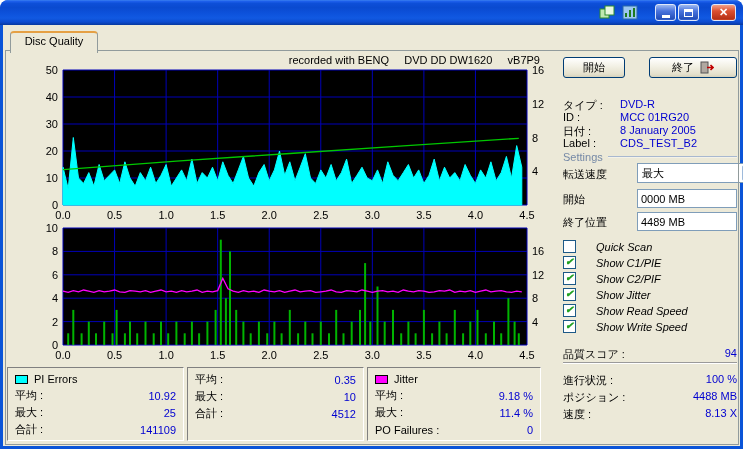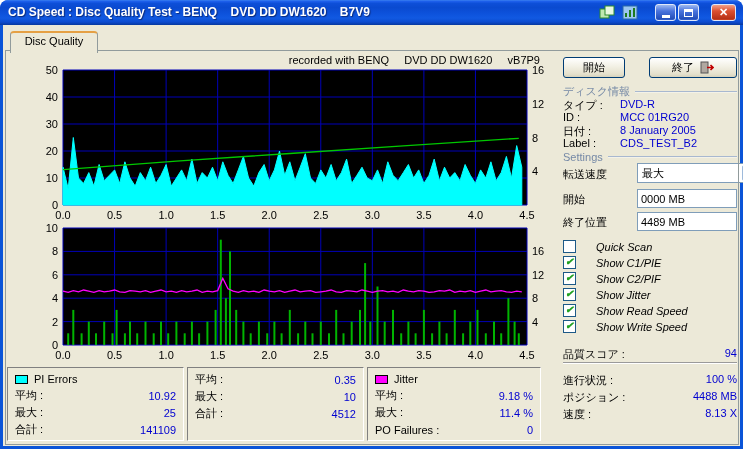--- a/index.html
+++ b/index.html
@@ -49,21 +49,20 @@
   .statrow .sl{color:#000;} .statrow .sv{color:#0000d0;}
   .divider{position:absolute;left:563px;width:174px;height:0;border-top:1px solid #9a9a9a;border-bottom:1px solid #ffffff;}
   svg text{font-family:"Liberation Sans",sans-serif;}
 </style>
 </head>
 <body>
 
 <div class="window">
 
   <div class="titlebar">
-    <div class="title-text">CD Speed : Disc Quality Test - BENQ    DVD DD DW1620    B7V9</div>
     <div class="abs" style="left:599px;top:5px;">
       <svg width="17" height="15">
         <rect x="1" y="4" width="9" height="9" fill="#bfe8b0" stroke="#2c8a2c"></rect>
         <rect x="6" y="1" width="9" height="9" fill="#e8f8e0" stroke="#2c8a2c"></rect>
       </svg>
     </div>
     <div class="abs" style="left:622px;top:5px;">
       <svg width="17" height="15">
         <rect x="1" y="1" width="14" height="13" fill="#9cc6f0" stroke="#2a6aa8"></rect>
         <rect x="3" y="8" width="2" height="4" fill="#1d7a1d"></rect>
@@ -286,24 +285,20 @@
 
   <button class="xpbtn" style="left:563px;top:57px;width:62px;">開始</button>
   <button class="xpbtn" style="left:649px;top:57px;width:88px;">
     <span>終了</span>
     <svg width="14" height="13">
       <rect x="1" y="1" width="7" height="11" fill="#b0a8a0" stroke="#555"></rect>
       <path d="M7 6.5 H13 M10.5 4 L13 6.5 L10.5 9" stroke="#c00000" stroke-width="1.6" fill="none"></path>
     </svg>
   </button>
 
-  <div class="sect" style="top:84px;">
-    <span>ディスク情報</span>
-    <span class="line"></span>
-  </div>
   <div class="lbl" style="left:563px;top:98px;">タイプ :</div>
   <div class="val" style="left:620px;top:98px;">DVD-R</div>
   <div class="lbl" style="left:563px;top:111px;">ID :</div>
   <div class="val" style="left:620px;top:111px;">MCC 01RG20</div>
   <div class="lbl" style="left:563px;top:124px;">日付 :</div>
   <div class="val" style="left:620px;top:124px;">8 January 2005</div>
   <div class="lbl" style="left:563px;top:137px;">Label :</div>
   <div class="val" style="left:620px;top:137px;">CDS_TEST_B2</div>
 
   <div class="sect" style="top:151px;">

